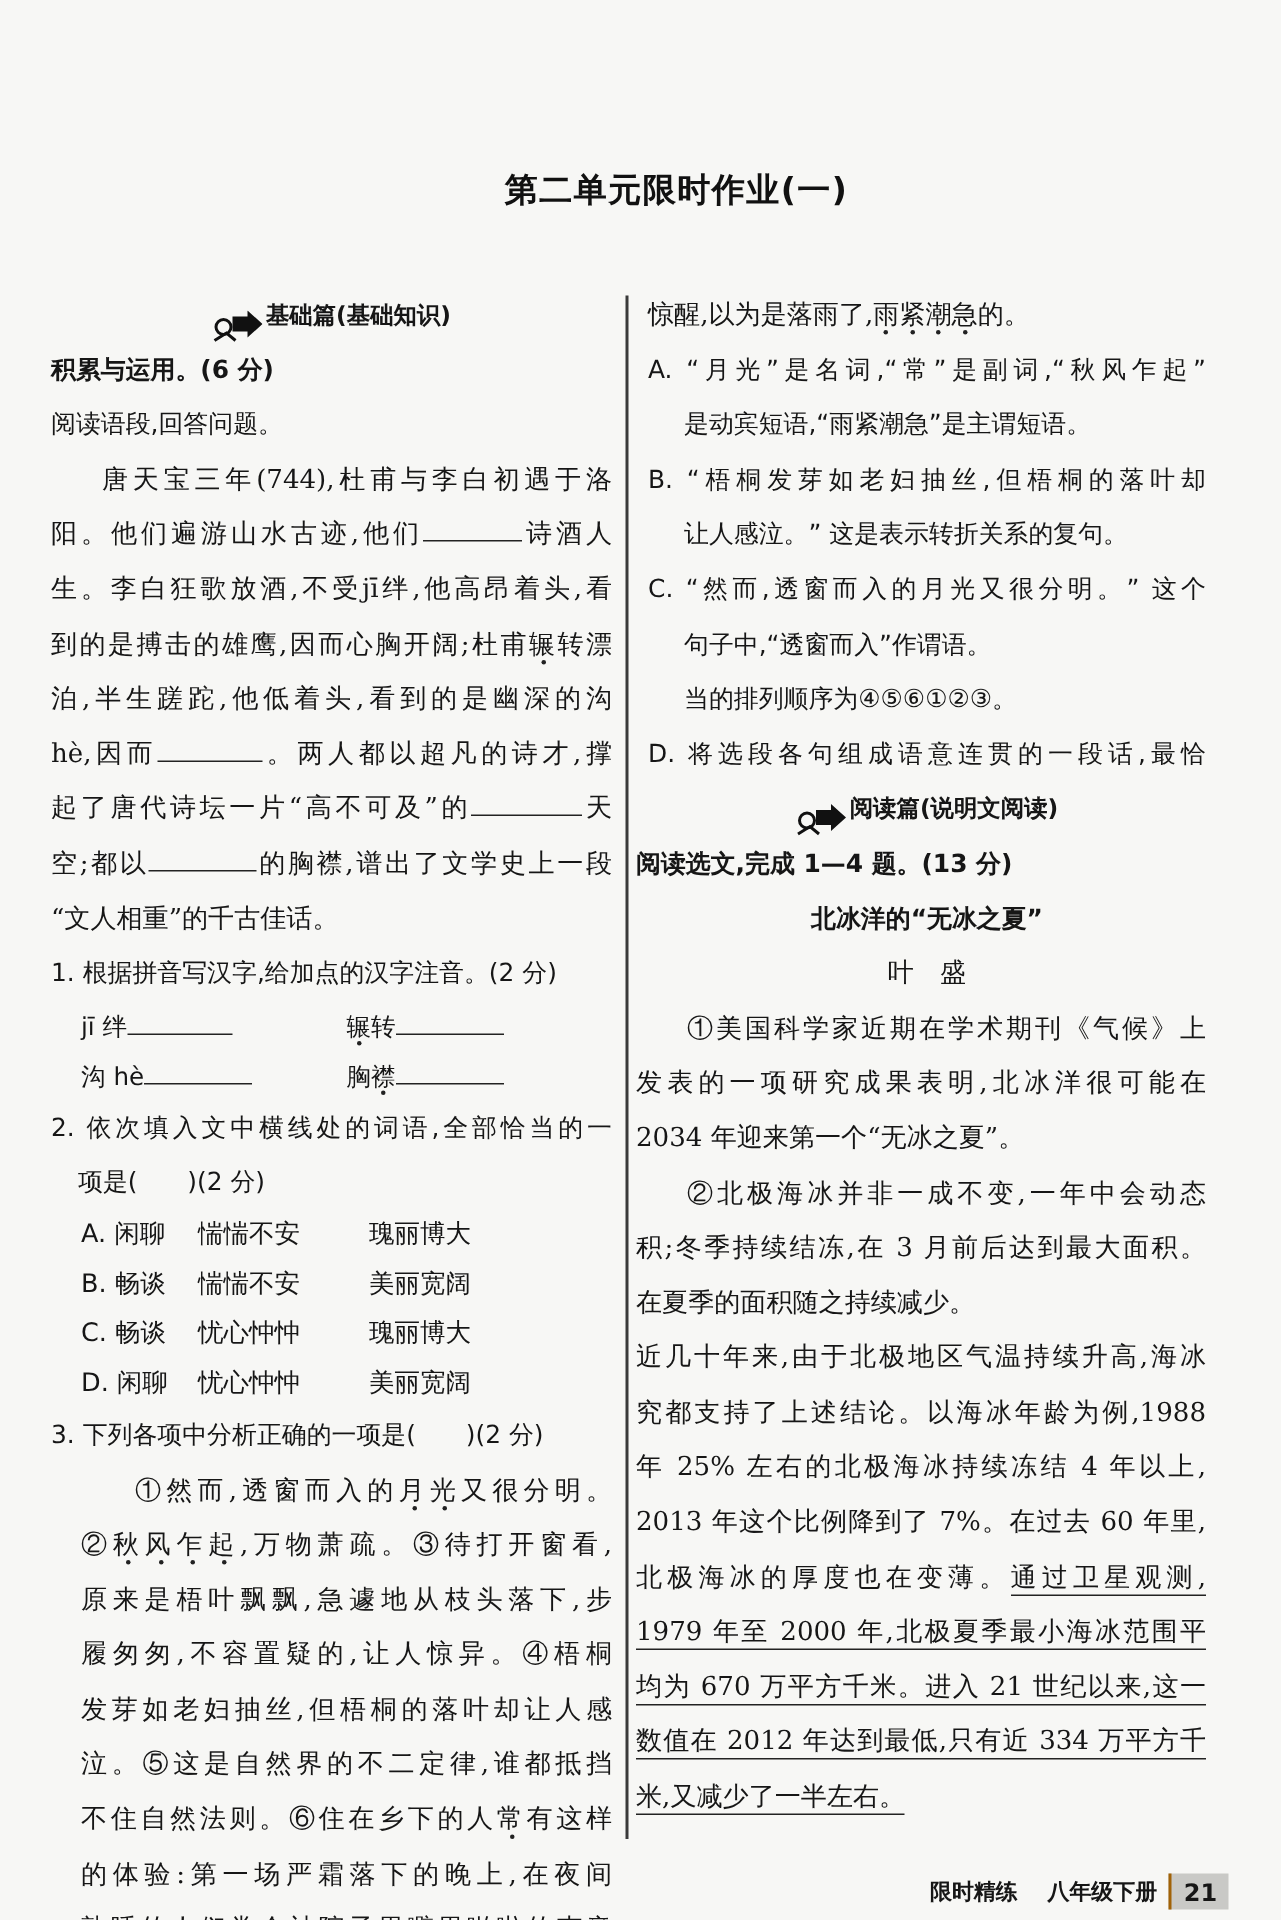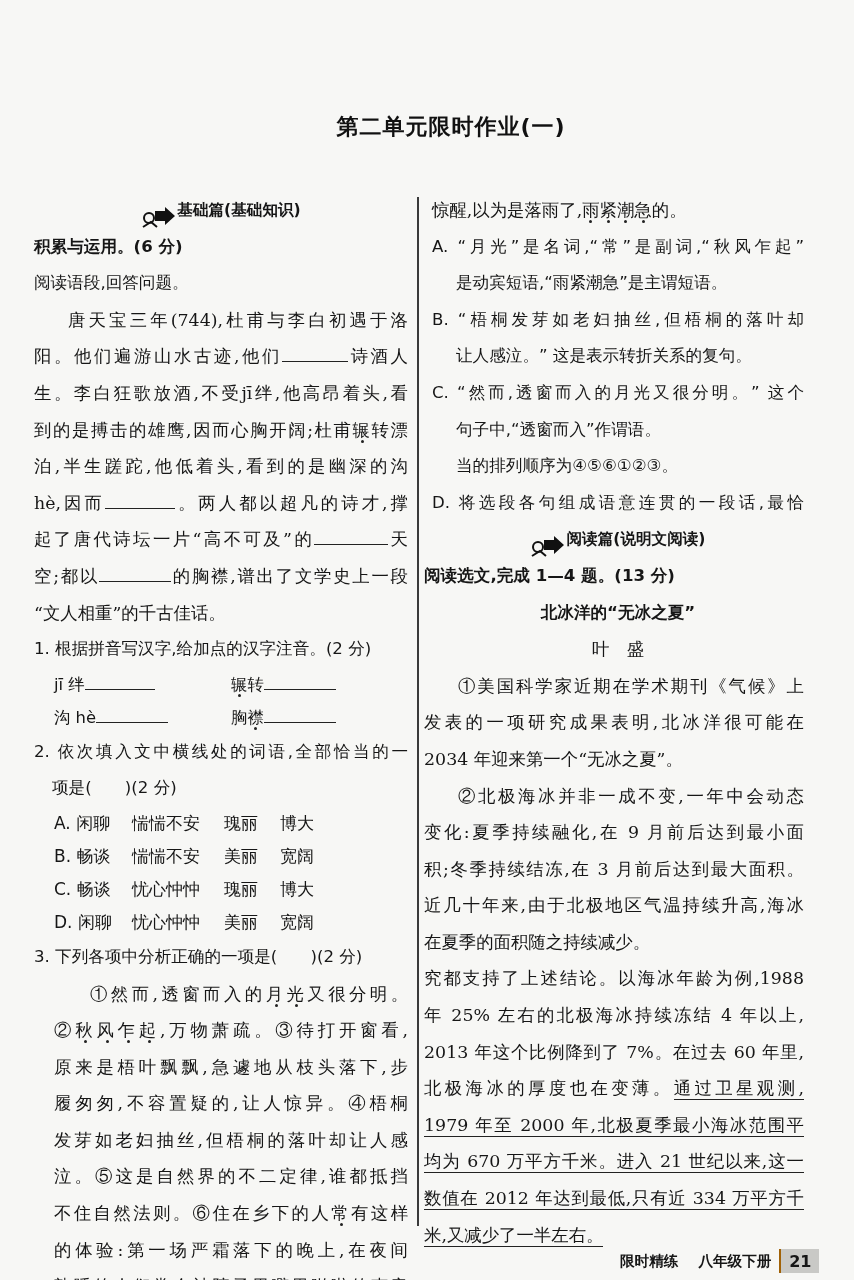--- a/index.html
+++ b/index.html
@@ -36,21 +36,21 @@
     font-family: "DejaVu Sans", "Liberation Sans", sans-serif; font-weight: bold; font-size: 15.6px;
   }
   .section-icon { width: 34px; height: 22px; margin-right: 2px; }
   .blank {
     display: inline-block; border-bottom: 1.3px solid #222; height: 20px; vertical-align: baseline;
   }
   .opt-row { display: flex; height: 33px; line-height: 33px; font-family: "DejaVu Sans", "Liberation Sans", sans-serif; font-size: 17px; padding-left: 20px; }
   .opt-row span { display: inline-block; }
   .opt-row .c1 { width: 78px; }
   .opt-row .c2 { width: 92px; }
-  .opt-row .c3 { width: 56px; }
+  .opt-row .c3 { width: 56px; text-align: right; }
   .pinyin-row { display: flex; height: 33px; line-height: 33px; padding-left: 20px; font-family: "DejaVu Sans", "Liberation Sans", sans-serif; font-size: 16.4px; }
   .pinyin-row .cell { width: 178px; white-space: nowrap; }
   .dot { position: relative; }
   .dot::after {
     content: ""; position: absolute; left: 50%; bottom: -3px; width: 3px; height: 3px;
     margin-left: -1.5px; border-radius: 50%; background: #222;
   }
   .ul { border-bottom: 1.4px solid #222; padding-bottom: 1px; }
   .center { text-align: center !important; text-align-last: center !important; }
   .footer {
@@ -185,24 +185,23 @@
 
   <div class="line nojust sans bold" style="margin-left:-8px">阅读选文,完成 1—4 题。(13 分)</div>
   <div class="line center sans bold">北冰洋的“无冰之夏”</div>
   <div class="line center">叶　盛</div>
 
   <div style="margin-left:-8px">
     <div class="line ind1">①美国科学家近期在学术期刊《气候》上</div>
     <div class="line">发表的一项研究成果表明,北冰洋很可能在</div>
     <div class="line nojust">2034 年迎来第一个“无冰之夏”。</div>
     <div class="line ind1">②北极海冰并非一成不变,一年中会动态</div>
-    <div class="line">变化:夏季持续融化,在 9 月前后达到最小面</div>
     <div class="line">积;冬季持续结冻,在 3 月前后达到最大面积。</div>
+    <div class="line nojust">在夏季的面积随之持续减少。</div>
     <div class="line">近几十年来,由于北极地区气温持续升高,海冰</div>
-    <div class="line nojust">在夏季的面积随之持续减少。</div>
     <div class="line">究都支持了上述结论。以海冰年龄为例,1988</div>
     <div class="line">年 25% 左右的北极海冰持续冻结 4 年以上,</div>
     <div class="line">2013 年这个比例降到了 7%。在过去 60 年里,</div>
     <div class="line">
       <span>北极海冰的厚度也在变薄。</span><span class="ul">通过卫星观测,</span>
     </div>
     <div class="line"><span class="ul">1979 年至 2000 年,北极夏季最小海冰范围平</span></div>
     <div class="line"><span class="ul">均为 670 万平方千米。进入 21 世纪以来,这一</span></div>
     <div class="line"><span class="ul">数值在 2012 年达到最低,只有近 334 万平方千</span></div>
     <div class="line nojust"><span class="ul">米,又减少了一半左右。</span></div>

